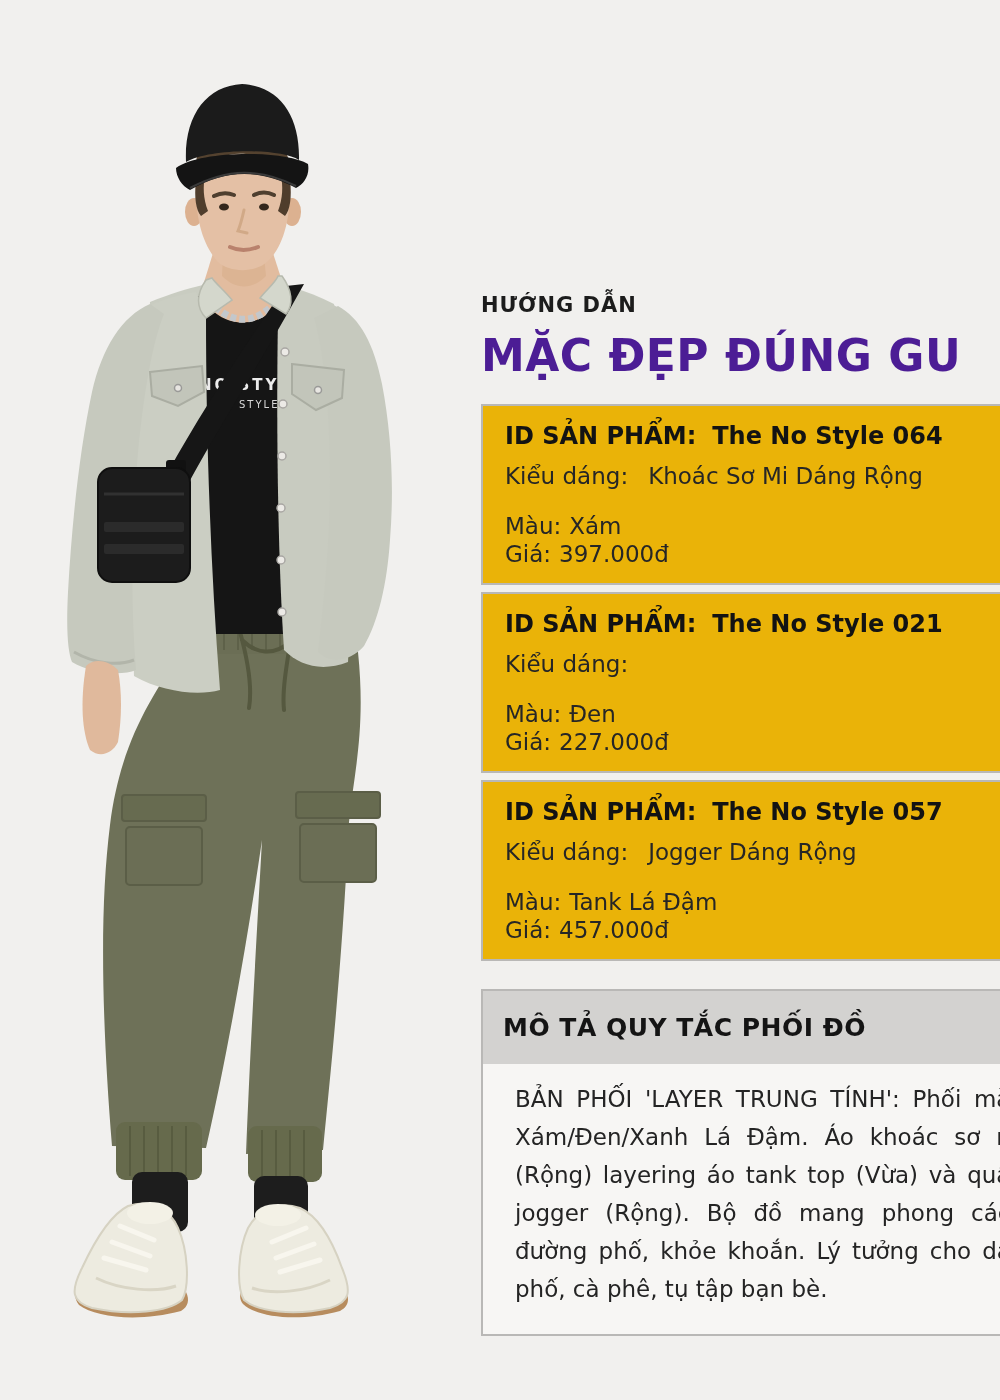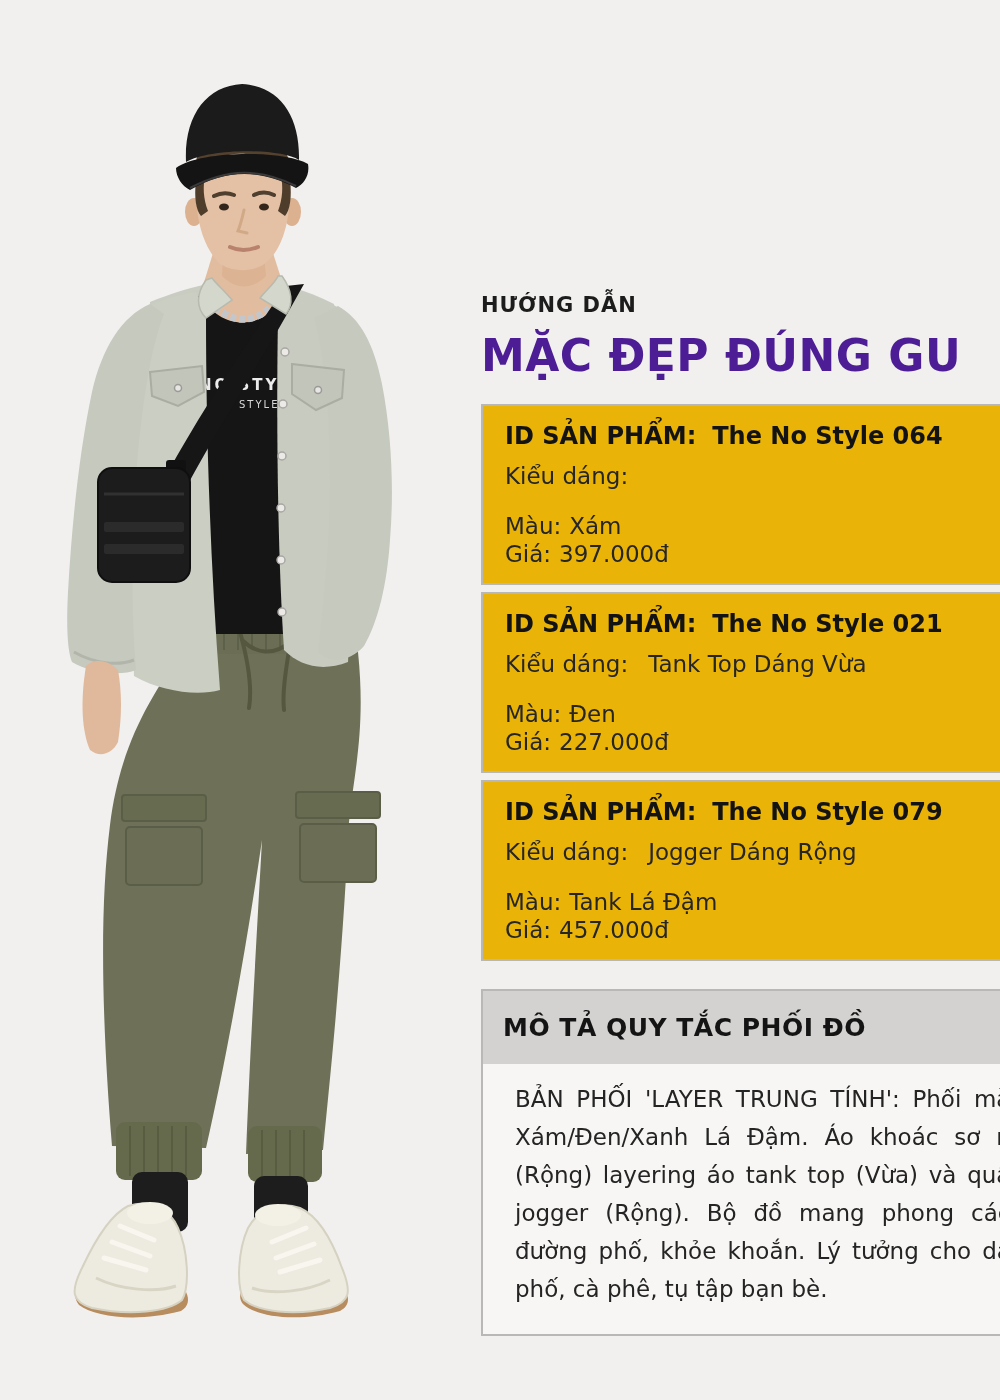--- a/index.html
+++ b/index.html
@@ -155,58 +155,58 @@
 
     <div class="cards">
 
       <section class="card">
         <div class="row1">
           <span>ID SẢN PHẨM:</span>
           <span>The No Style 064</span>
         </div>
         <div class="row2">
           <span>Kiểu dáng:</span>
+          <span>Khoác Sơ Mi Dáng Rộng</span>
         </div>
         <div class="row3">
           <span class="pair">
             <span>Màu:</span>
             <span>Xám</span>
           </span>
           <span class="pair">
             <span>Giá:</span>
             <span>397.000đ</span>
           </span>
         </div>
       </section>
 
       <section class="card">
         <div class="row1">
           <span>ID SẢN PHẨM:</span>
           <span>The No Style 021</span>
         </div>
         <div class="row2">
           <span>Kiểu dáng:</span>
-          <span>Tank Top Dáng Vừa</span>
         </div>
         <div class="row3">
           <span class="pair">
             <span>Màu:</span>
             <span>Đen</span>
           </span>
           <span class="pair">
             <span>Giá:</span>
             <span>227.000đ</span>
           </span>
         </div>
       </section>
 
       <section class="card">
         <div class="row1">
           <span>ID SẢN PHẨM:</span>
-          <span>The No Style 079</span>
+          <span>The No Style 057</span>
         </div>
         <div class="row2">
           <span>Kiểu dáng:</span>
           <span>Jogger Dáng Rộng</span>
         </div>
         <div class="row3">
           <span class="pair">
             <span>Màu:</span>
             <span>Tank Lá Đậm</span>
           </span>

